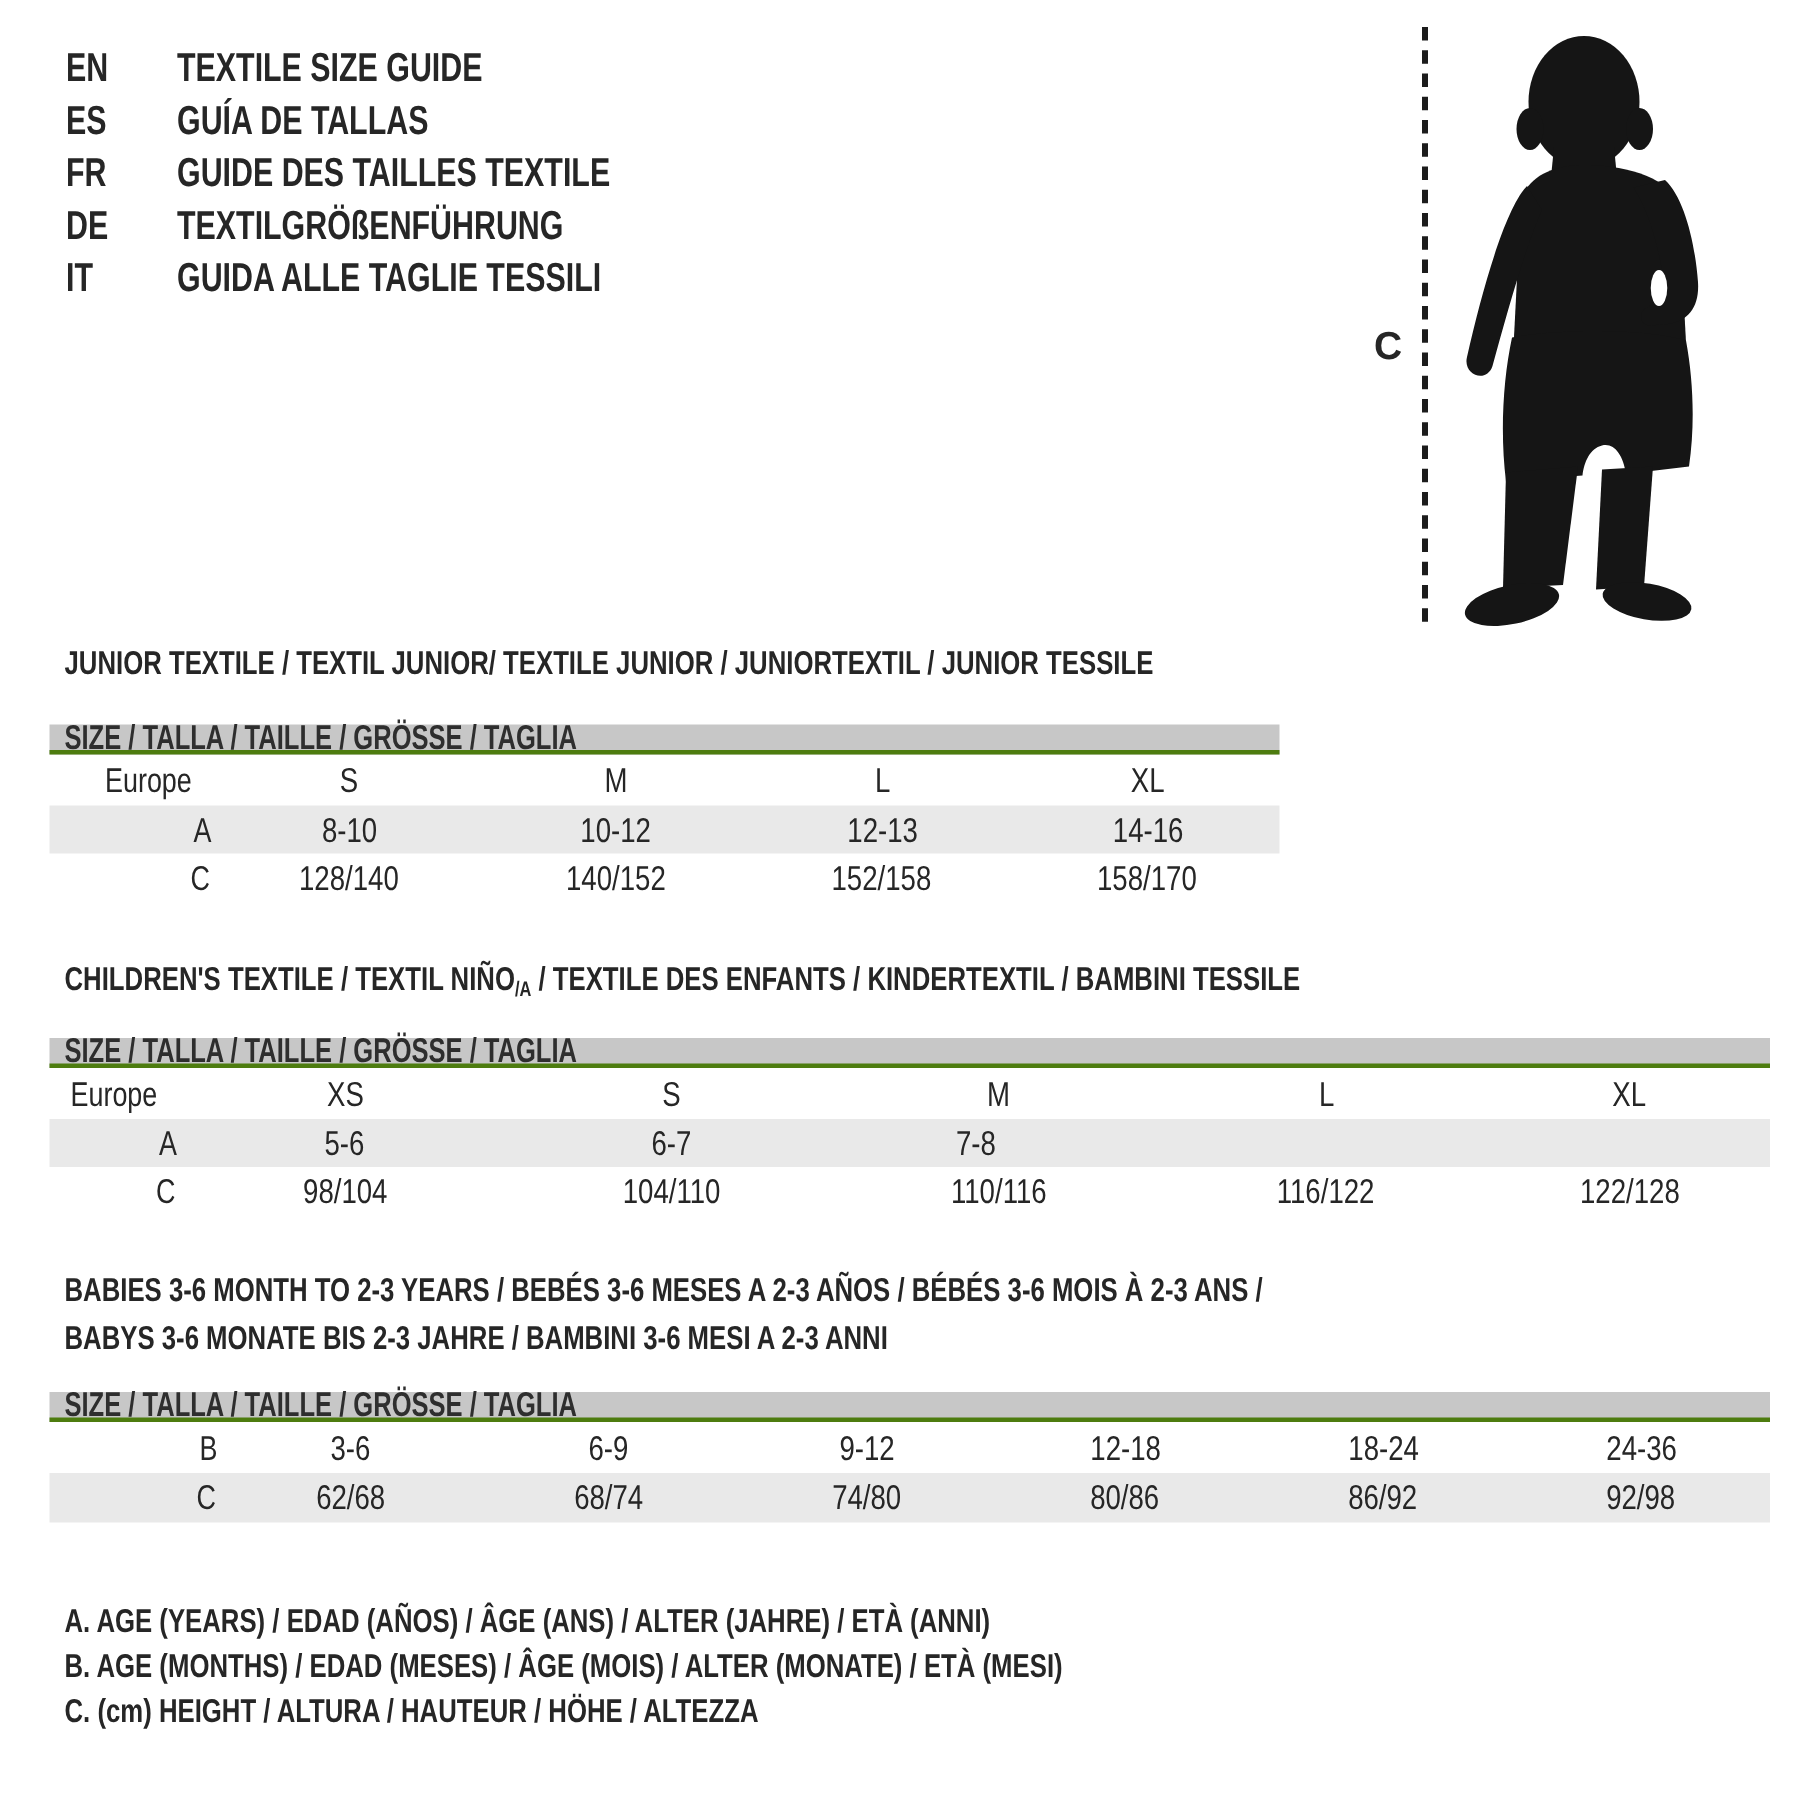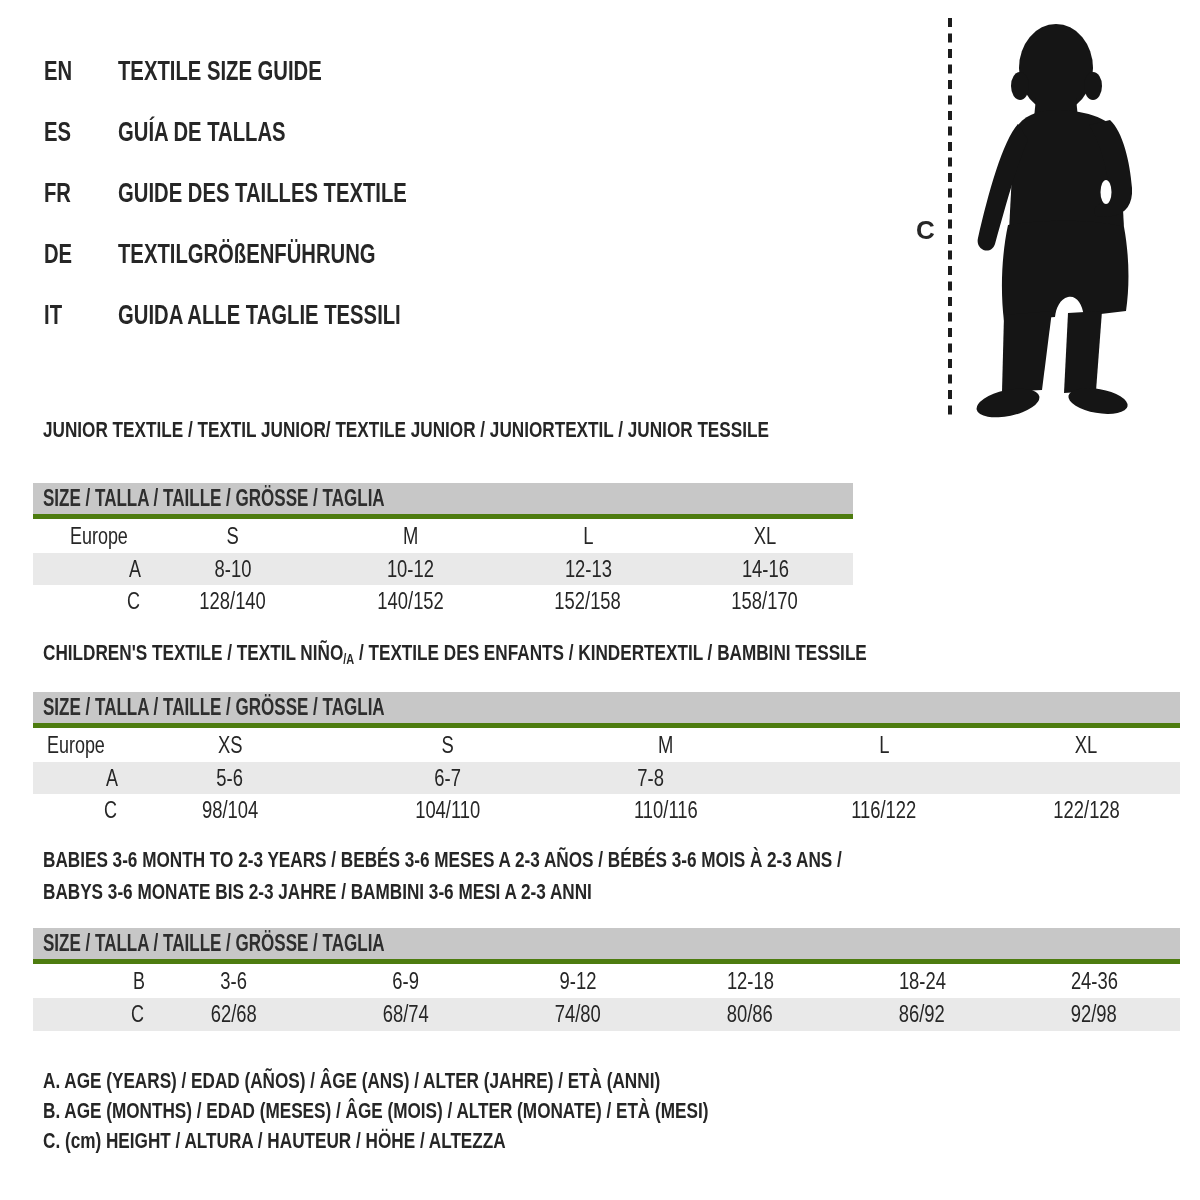--- a/index.html
+++ b/index.html
@@ -4,29 +4,29 @@
 <style>
   html,body{margin:0;padding:0;background:#fff;}
   #canvas{position:relative;width:1200px;height:1200px;background:#fff;overflow:hidden;
           font-family:"Liberation Sans","DejaVu Sans",sans-serif;color:#262626;}
   .abs{position:absolute;}
   
   .cx{display:inline-block;white-space:nowrap;transform:scaleX(.78);transform-origin:0 50%;}
   .cxc{display:inline-block;white-space:nowrap;transform:scaleX(.8);transform-origin:50% 50%;}
   
   #langs{left:44px;top:28px;}
-  .lang-row{display:flex;height:35px;align-items:center;font-size:27px;font-weight:700;margin-top:26px;}
+  .lang-row{display:flex;height:35px;align-items:center;font-size:27px;font-weight:700;}
   .lang-code{width:74px;}
   .lang-code .cx,.lang-label .cx{transform:scaleX(.75);}
   
   .sec-title{font-size:22px;font-weight:700;height:26px;}
   .sub{font-size:14px;vertical-align:-4px;}
   
   .tbl{position:absolute;}
-  .size-bar{height:36px;background:#c7c7c7;border-bottom:5px solid #4d7c0f;
+  .size-bar{height:20px;background:#c7c7c7;border-bottom:3px solid #4d7c0f;
             display:flex;align-items:center;padding-left:10px;box-sizing:border-box;}
   .size-bar .cx{font-size:23px;font-weight:700;color:#2e2e2e;transform:scaleX(.74);}
   .trow{display:flex;align-items:center;font-size:23px;}
   .trow.shaded{background:#e9e9e9;}
   .cell{text-align:center;}
   .cell.lab{text-align:right;padding-left:10px;box-sizing:border-box;}
   
   .t1 .c0{width:111px;} .t1 .c1{width:178px;} .t1 .c2{width:177px;} .t1 .c3{width:178px;} .t1 .c4{width:176px;}
   
   .t2 .c0{width:88px;} .t2 .c1,.t2 .c2,.t2 .c3,.t2 .c4{width:218px;} .t2 .c5{width:187px;}
@@ -80,21 +80,21 @@
       <ellipse cx="191" cy="180" rx="5.5" ry="12" fill="#ffffff"></ellipse>
       <path d="M93,213 C125,207 182,207 209,215 C214,242 215,272 211,299 L169,304 C167,291 161,283 153,285 C145,287 141,296 140,305 L89,309 C85,277 87,241 93,213 Z"></path>
       <path d="M89,303 L137,299 L127,378 L87,380 Z"></path>
       <path d="M153,301 L187,299 L181,379 L149,381 Z"></path>
       <ellipse cx="93" cy="391" rx="32" ry="13" transform="rotate(-12 93 391)"></ellipse>
       <ellipse cx="183" cy="389" rx="30" ry="12" transform="rotate(10 183 389)"></ellipse>
     </g>
   </svg>
   <div id="measureC" class="abs" style="left:916px;top:215px;">C</div>
 
-  <div class="abs sec-title" style="left:43px;top:417px;text-decoration:underline;">
+  <div class="abs sec-title" style="left:43px;top:429px;text-decoration:underline;">
     <span class="cx">JUNIOR TEXTILE / TEXTIL JUNIOR/ TEXTILE JUNIOR / JUNIORTEXTIL / JUNIOR TESSILE</span>
   </div>
   <div class="tbl t1" style="left:33px;top:483px;width:820px;">
     <div class="size-bar">
       <span class="cx">SIZE / TALLA / TAILLE / GRÖSSE / TAGLIA</span>
     </div>
     <div class="trow r-eu">
       <span class="cell lab c0"><span class="cx">Europe</span></span>
       <span class="cell c1"><span class="cxc">S</span></span>
       <span class="cell c2"><span class="cxc">M</span></span>

